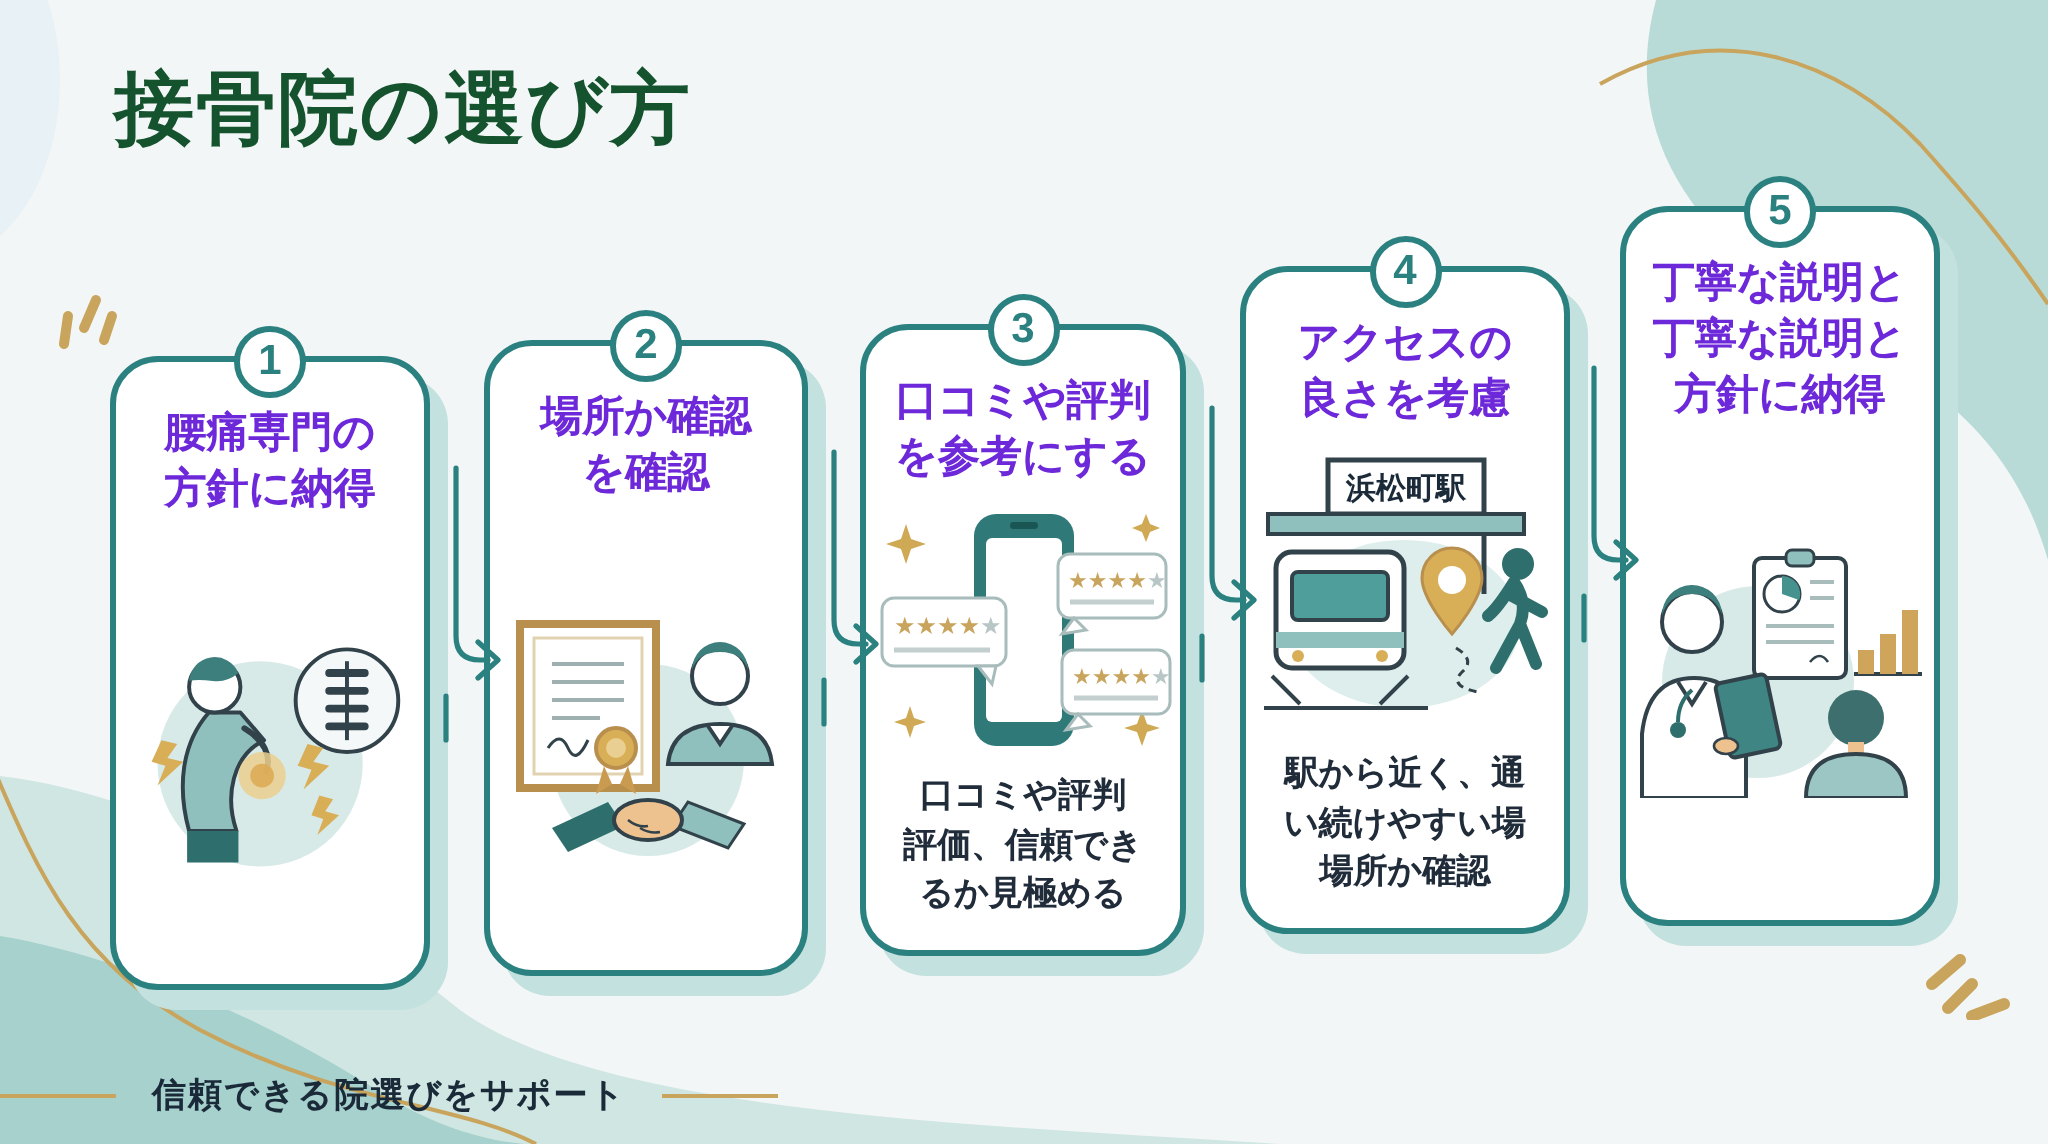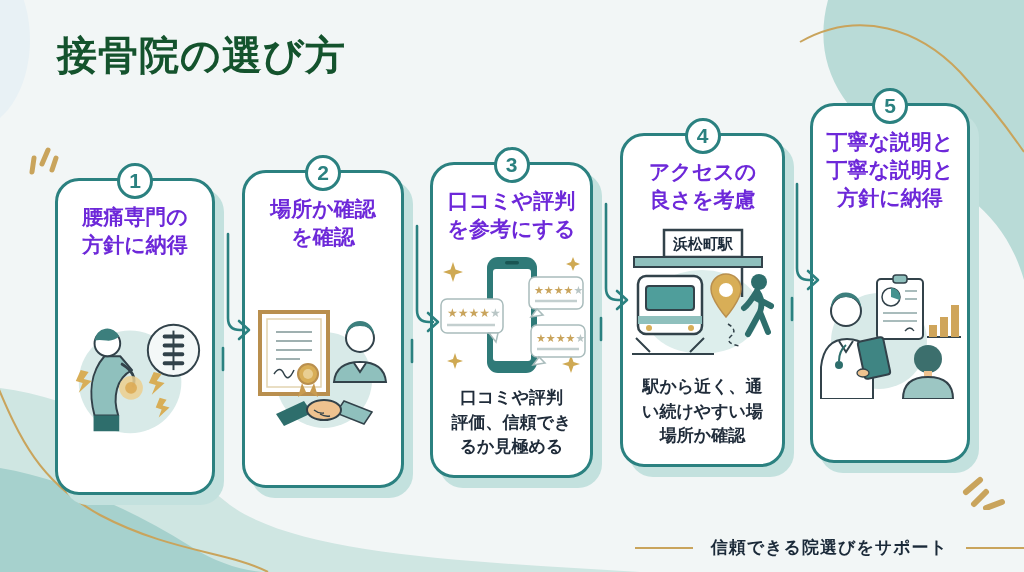--- a/index.html
+++ b/index.html
@@ -40,21 +40,21 @@
     font-size:17px;font-weight:bold;color:#202c3a;text-align:center;
     line-height:1.45;white-space:pre-line;margin-bottom:15px;
   }
   .gap-arrow{position:absolute;z-index:3;}
   #arrow1{left:214px;top:230px;}
   #arrow2{left:403px;top:222px;}
   #arrow3{left:592px;top:200px;}
   #arrow4{left:783px;top:180px;}
   .footer{
     position:absolute;left:0;right:0;bottom:13px;z-index:2;
-    display:flex;align-items:center;justify-content:flex-end;gap:18px;
+    display:flex;align-items:center;justify-content:flex-start;gap:18px;
   }
   .footer .gold-line{width:58px;height:2px;background:#c9a45c;}
   .footer .footer-text{font-size:17px;font-weight:bold;color:#1b2a39;letter-spacing:1px;}
   .accent{position:absolute;z-index:2;}
 </style>
 </head>
 <body>
 
 <svg id="bg" width="1024" height="572" viewBox="0 0 1024 572">
   <ellipse cx="-30" cy="40" rx="60" ry="90" fill="#e8f1f5"></ellipse>

